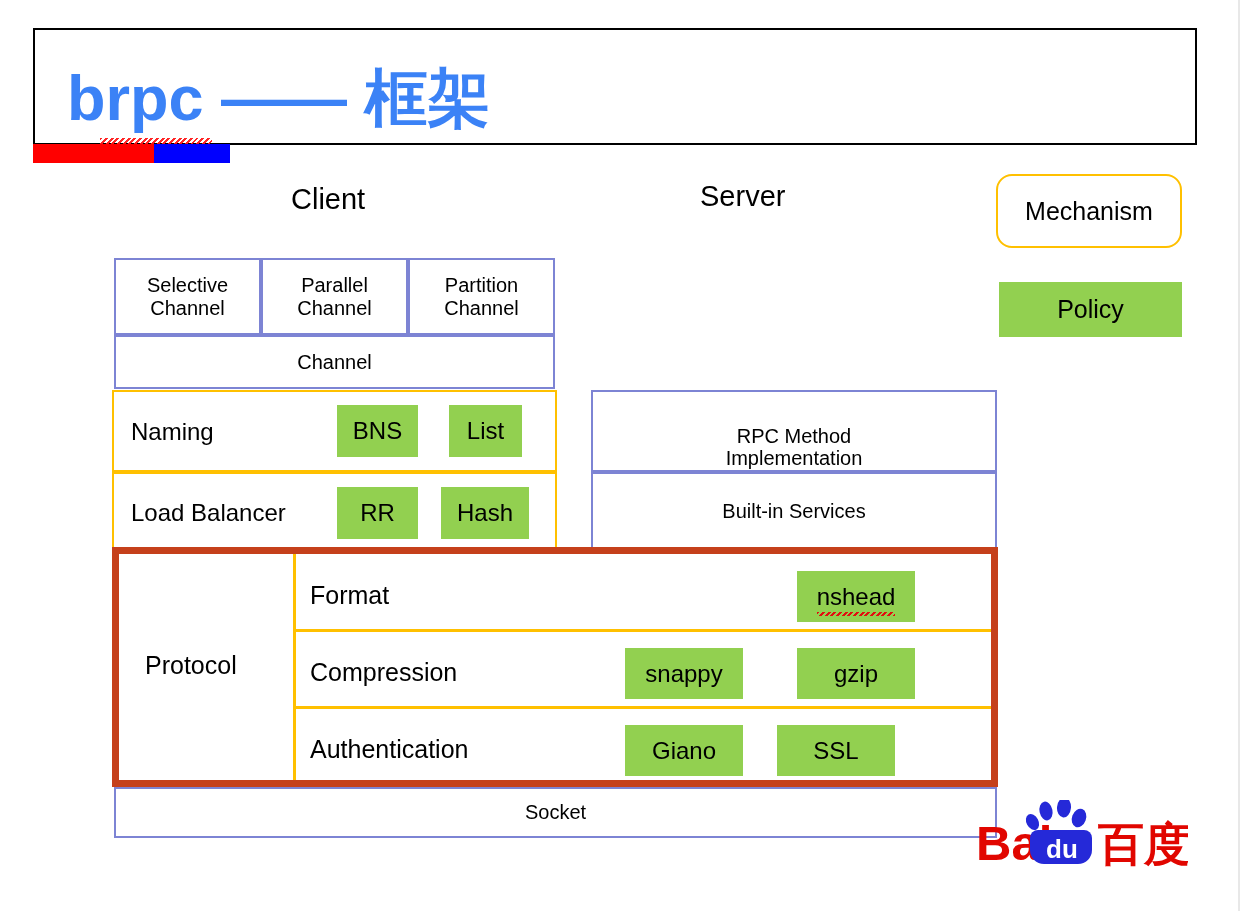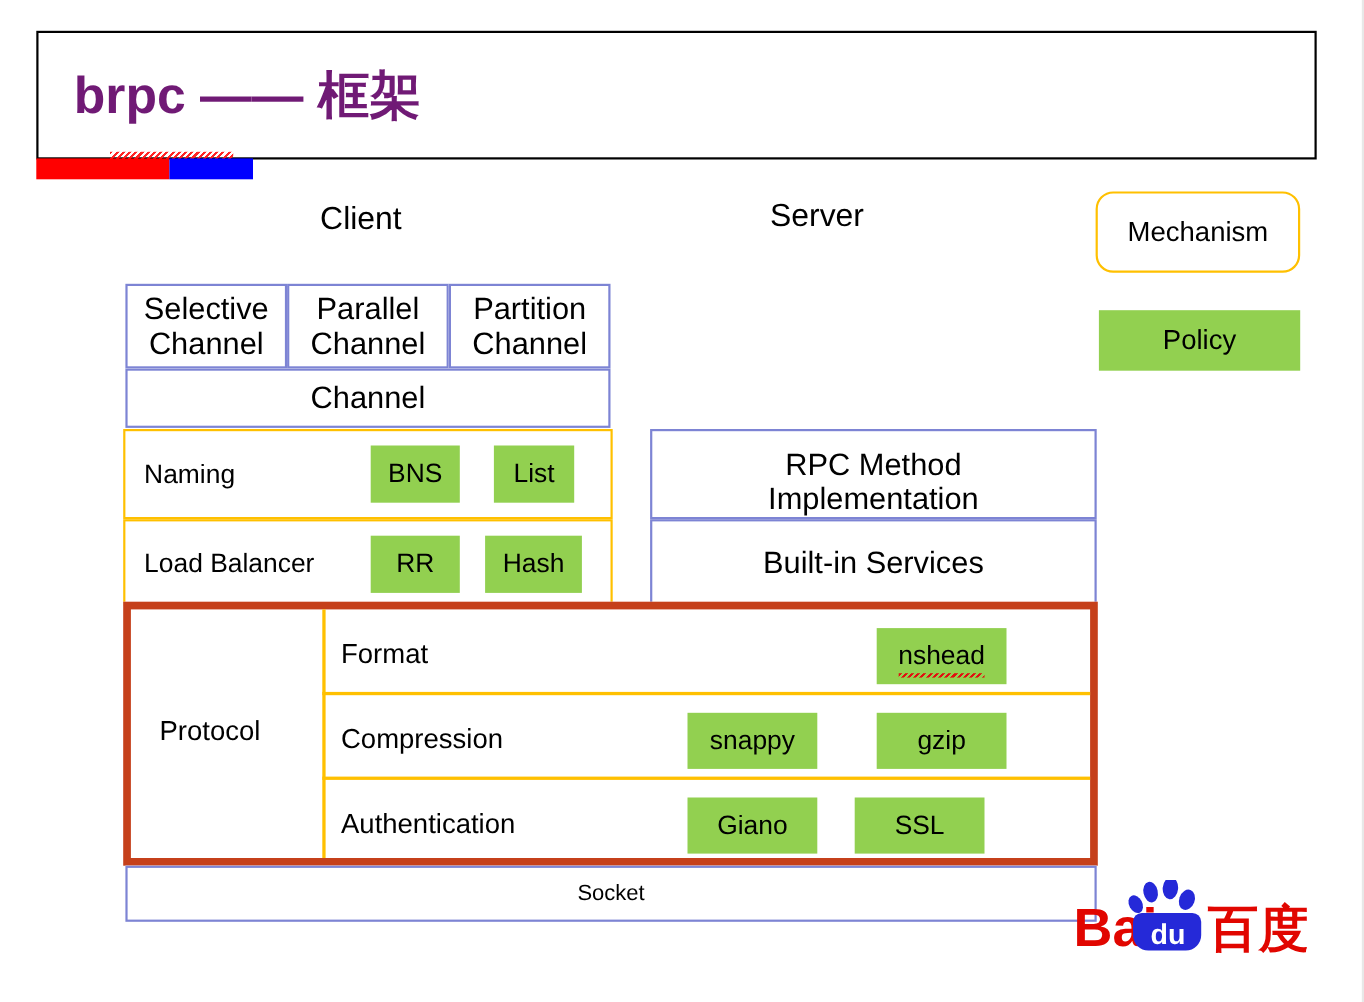--- a/index.html
+++ b/index.html
@@ -20,23 +20,23 @@
   #title-box {
     position: absolute;
     left: 33px; top: 28px;
     width: 1164px; height: 117px;
     border: 2px solid #000000;
     background: #ffffff;
   }
   #title-text {
     position: absolute;
     left: 32px; top: 26px;
-    font-size: 47px;
+    font-size: 63px;
     font-weight: bold;
-    color: #701a75;
+    color: #3b82f6;
     letter-spacing: 0px;
     white-space: nowrap;
   }
   #title-underline {
     position: absolute;
     left: 65px; top: 108px;
     width: 112px; height: 7px;
     background:
       repeating-linear-gradient(135deg,
         #ff1a1a 0px, #ff1a1a 2px,
@@ -68,21 +68,21 @@
 
   
   .box {
     position: absolute;
     background: #ffffff;
     display: flex;
     align-items: center;
     justify-content: center;
     text-align: center;
     color: #000000;
-    font-size: 28px;
+    font-size: 20px;
     line-height: 1.13;
   }
   .mech { border: 2px solid #ffc000; }
   .chan { border: 2px solid #7d84d4; }
   .chip {
     position: absolute;
     background: #92d050;
     display: flex;
     align-items: center;
     justify-content: center;

